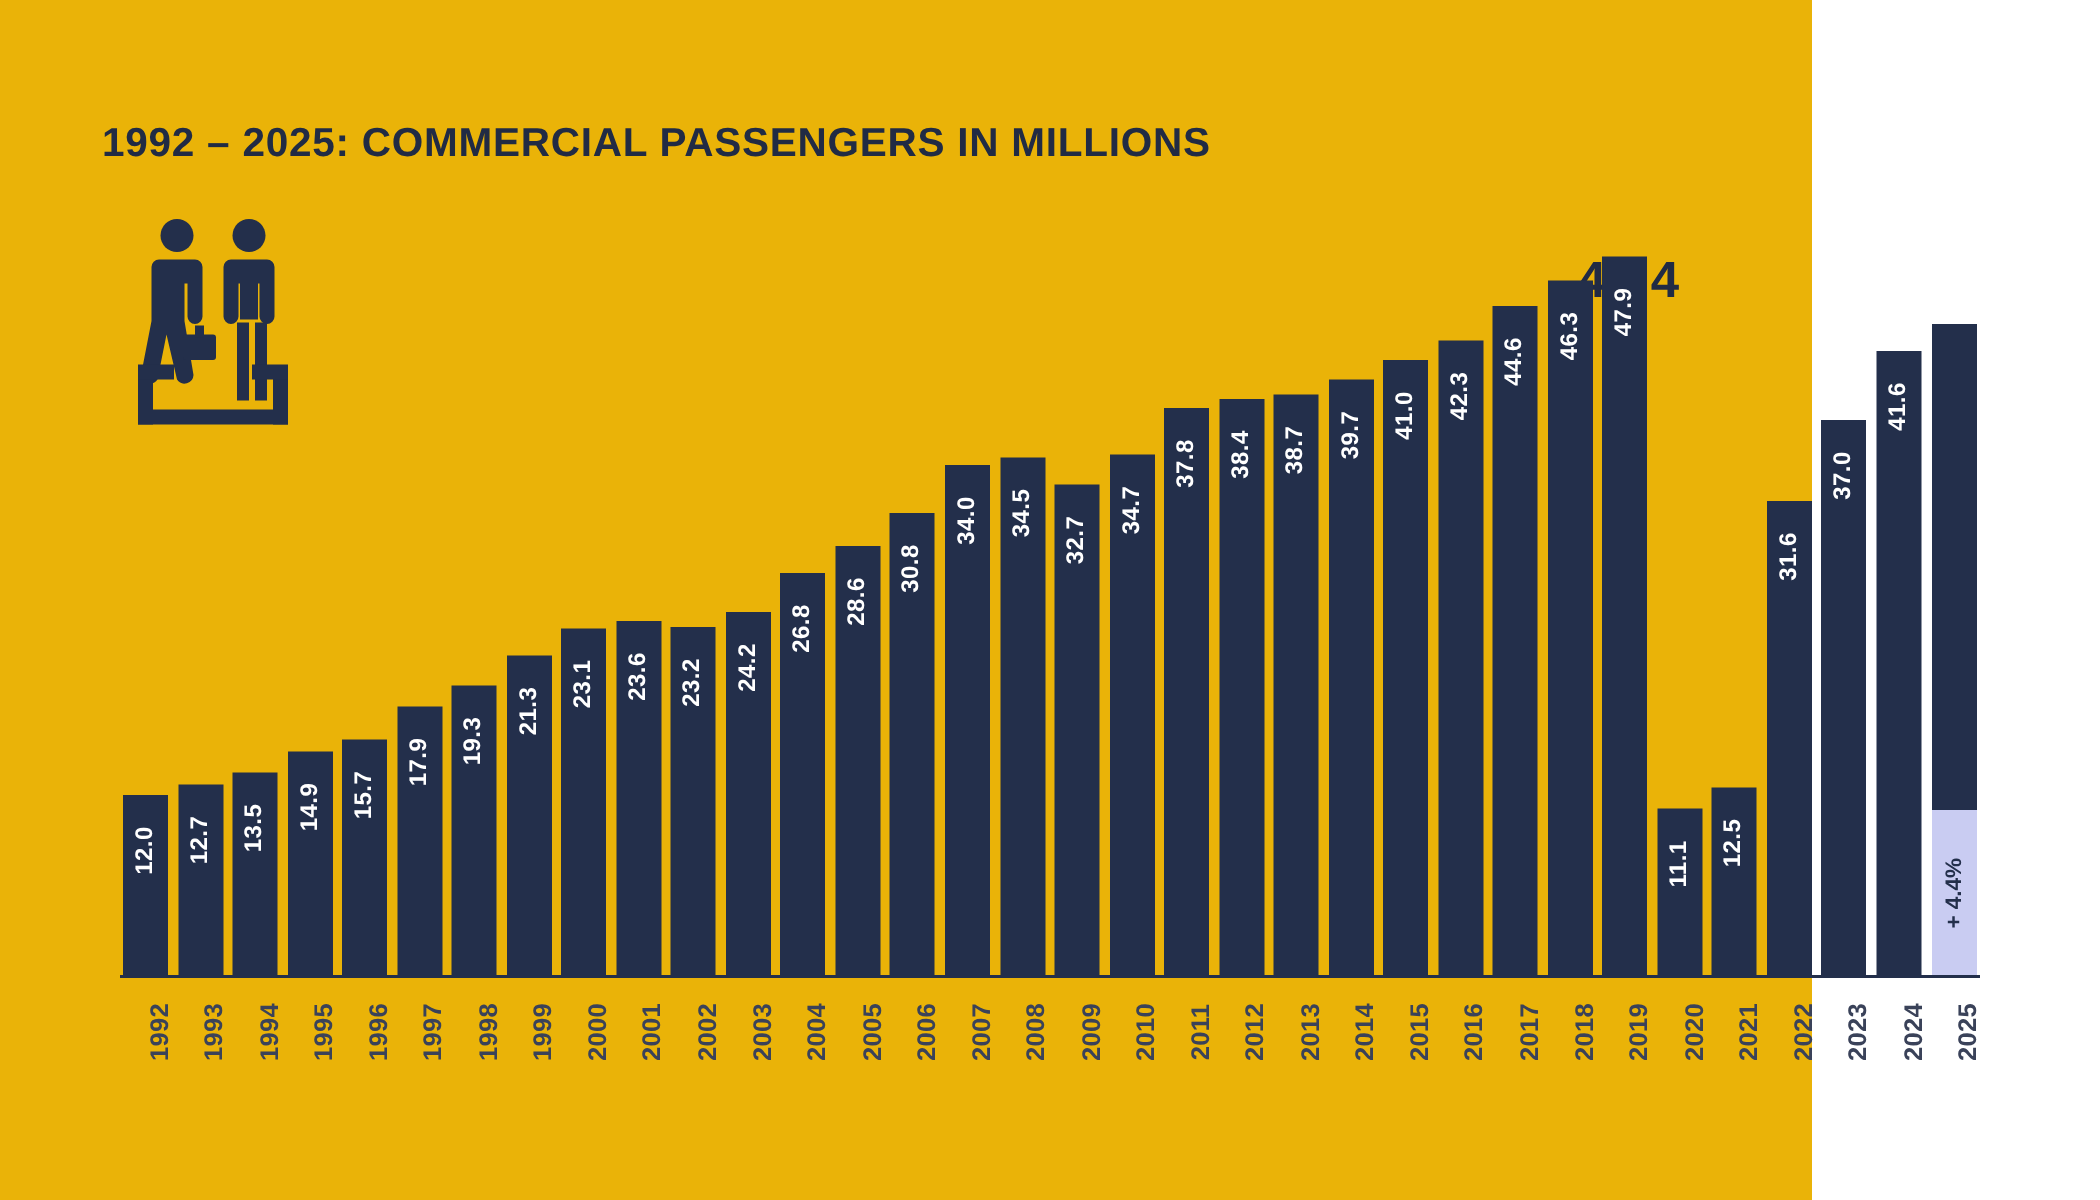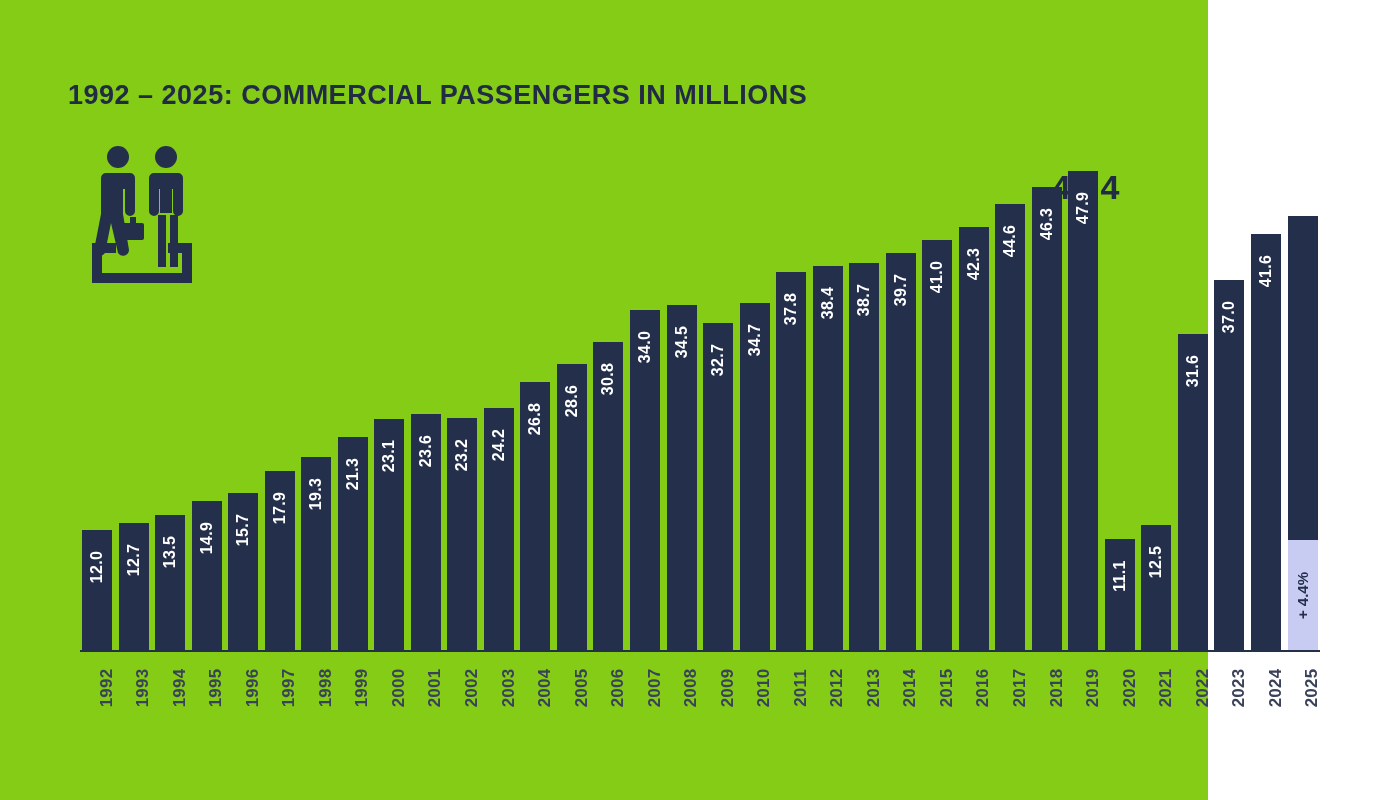--- a/index.html
+++ b/index.html
@@ -11,21 +11,21 @@
     width: 1400px;
     height: 800px;
     font-family: "Liberation Sans", sans-serif;
     color: #232f4b;
     overflow: hidden;
   }
   .page {
     position: relative;
     width: 1208px;
     height: 800px;
-    background: #84cc16;
+    background: #eab308;
   }
   .chart-title {
     position: absolute;
     left: 68px;
     top: 80px;
     font-size: 27px;
     font-weight: bold;
     letter-spacing: 0.5px;
     color: #212b44;
     font-family: "Liberation Sans", sans-serif;

